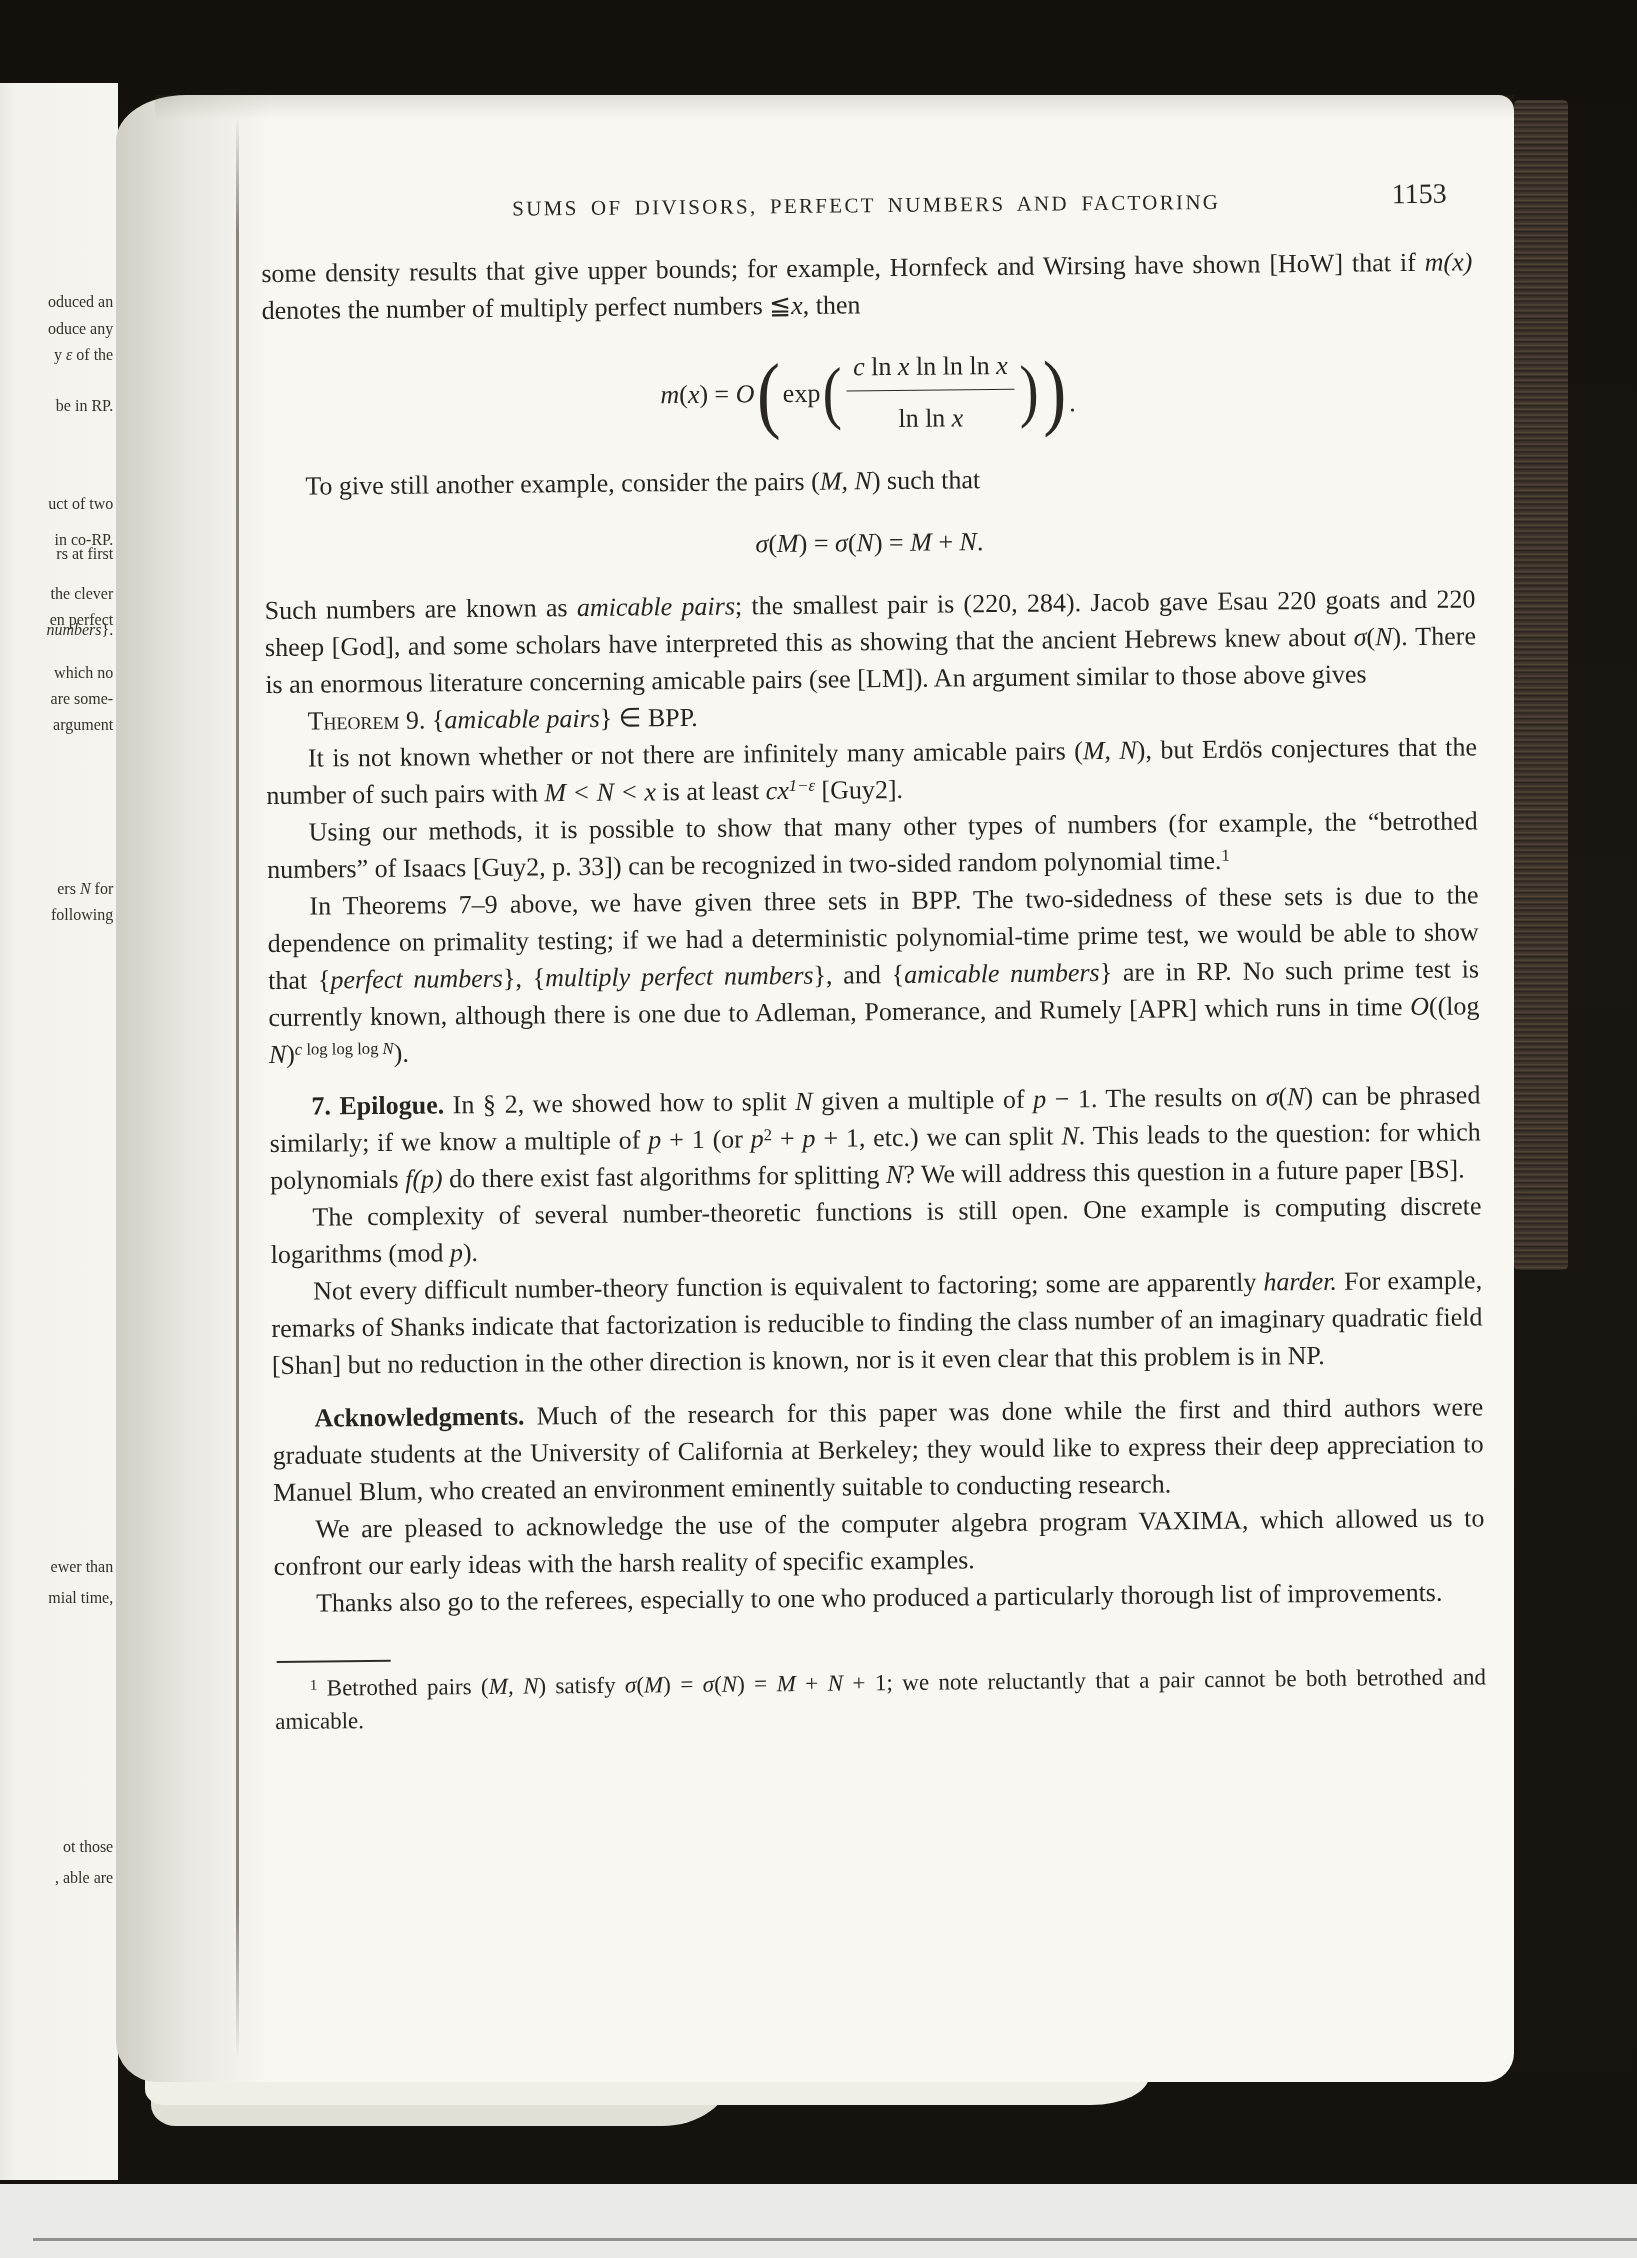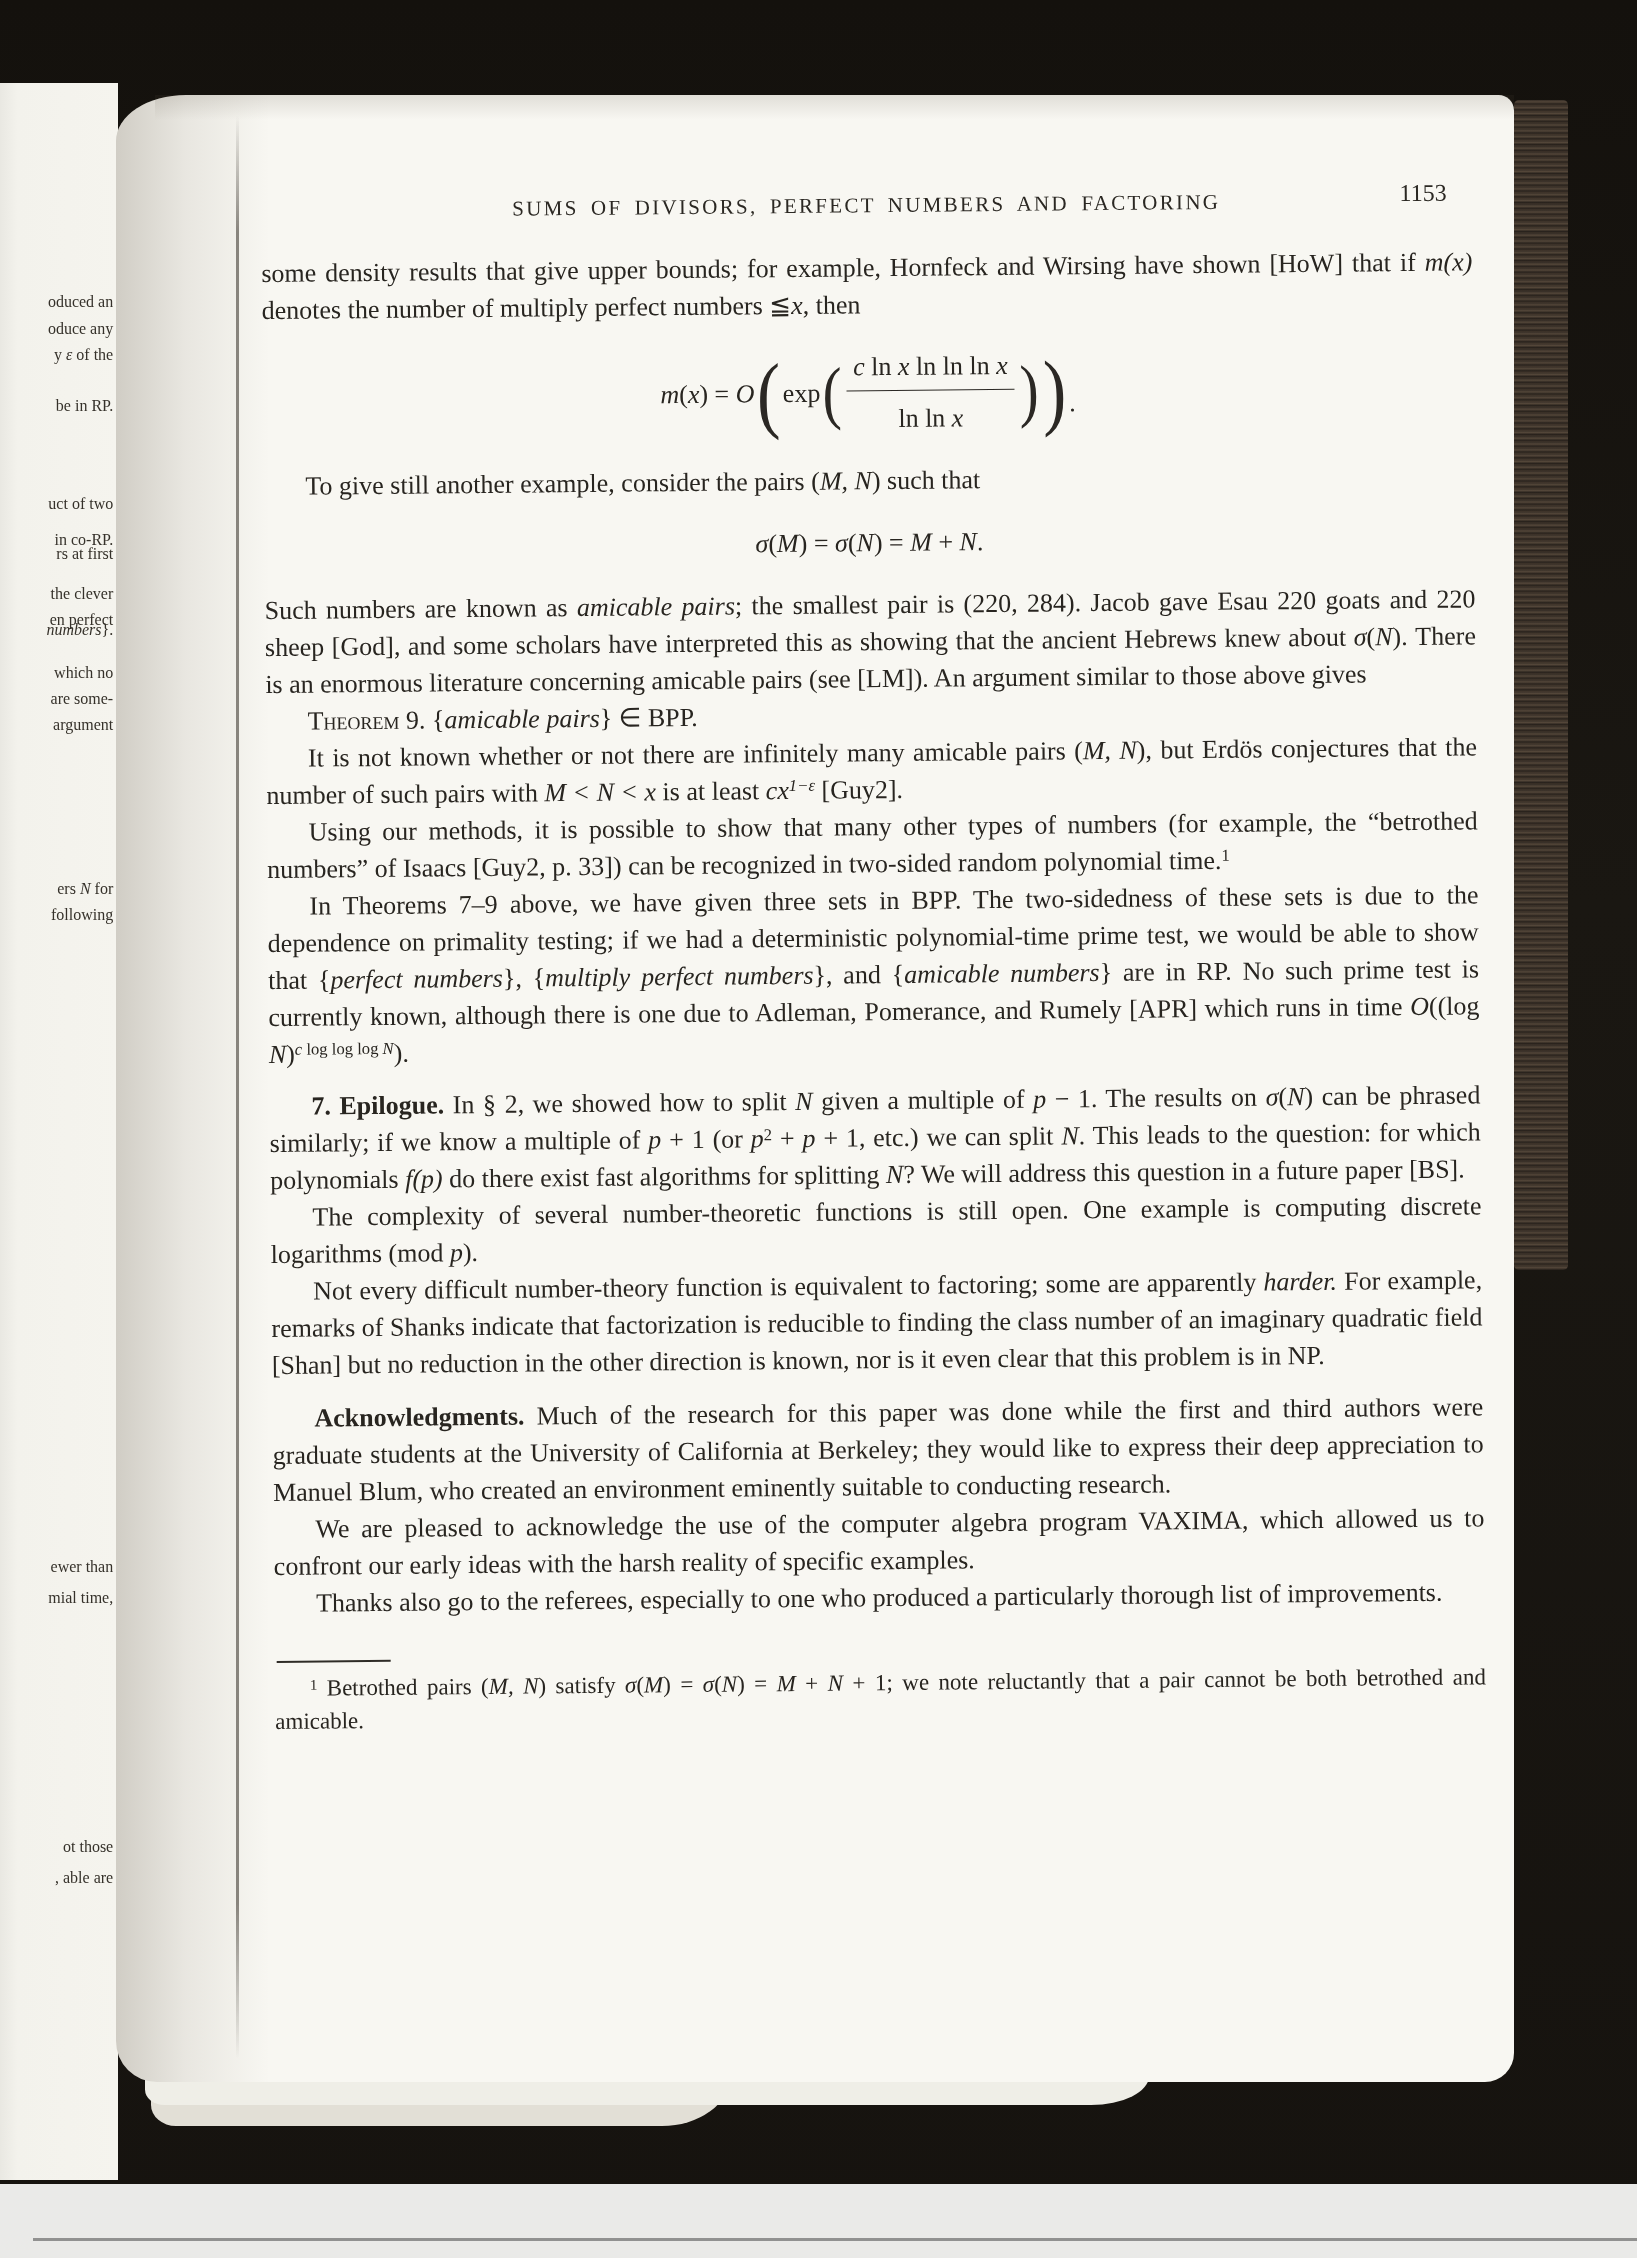--- a/index.html
+++ b/index.html
@@ -30,21 +30,21 @@
     background:repeating-linear-gradient(to bottom,#3a3129 0px,#584a3c 1.9px,#2b241e 3.9px,#463a2f 5.8px);
     border-radius:4.8px;opacity:.92;}
   
   .bottom-strip{position:absolute;left:0;top:2184px;width:1638px;height:74px;background:#eaeae8;z-index:4;}
   .bottom-line{position:absolute;left:33px;top:2238px;width:1605px;height:2.9px;background:#919190;z-index:5;}
   
   .content{position:absolute;left:268px;top:193px;width:1211px;z-index:6;color:#282520;
     font-size:26px;line-height:37px;transform:rotate(-0.55deg);transform-origin:left center;}
   .running-header{position:relative;height:41px;margin-bottom:21px;}
   .rtitle{position:absolute;left:0;right:0;text-align:center;font-size:21px;letter-spacing:2.3px;word-spacing:4.8px;color:#2b2823;}
-  .pnum{position:absolute;right:25px;top:-6.8px;font-size:24px;color:#2b2823;}
+  .pnum{position:absolute;right:25px;top:-6.8px;font-size:28px;color:#2b2823;}
   .para{margin:0;text-align:justify;}
   .para.ind{text-indent:42px;}
   .para.sb{margin-top:15.4px;}
   .it{font-style:italic;}
   .bd{font-weight:bold;}
   .sc{font-variant:small-caps;}
   .sup{position:relative;top:-0.45em;font-size:0.64em;line-height:0;}
   .eq{margin:25px 0;text-align:center;}
   .eqwrap{display:inline-flex;align-items:center;}
   .frac{display:inline-flex;flex-direction:column;align-items:center;margin:0 2.9px;}

